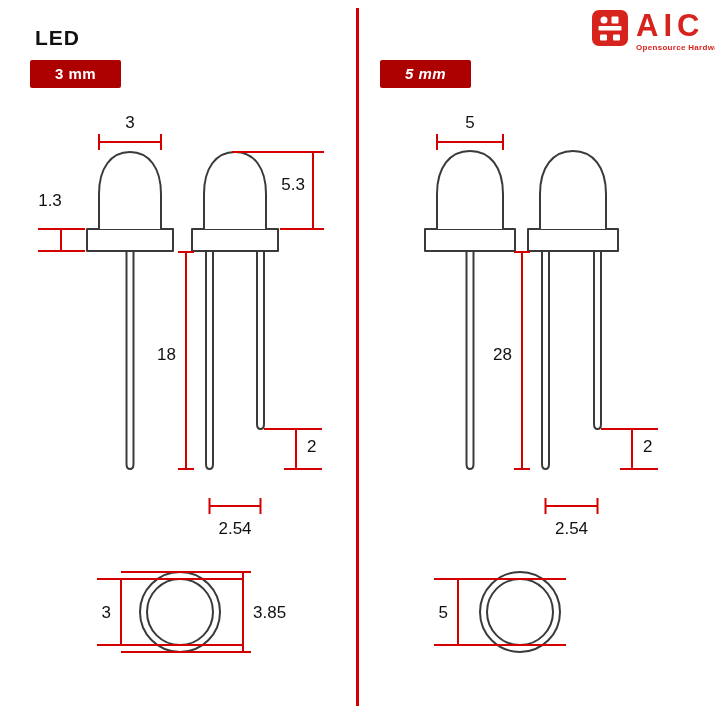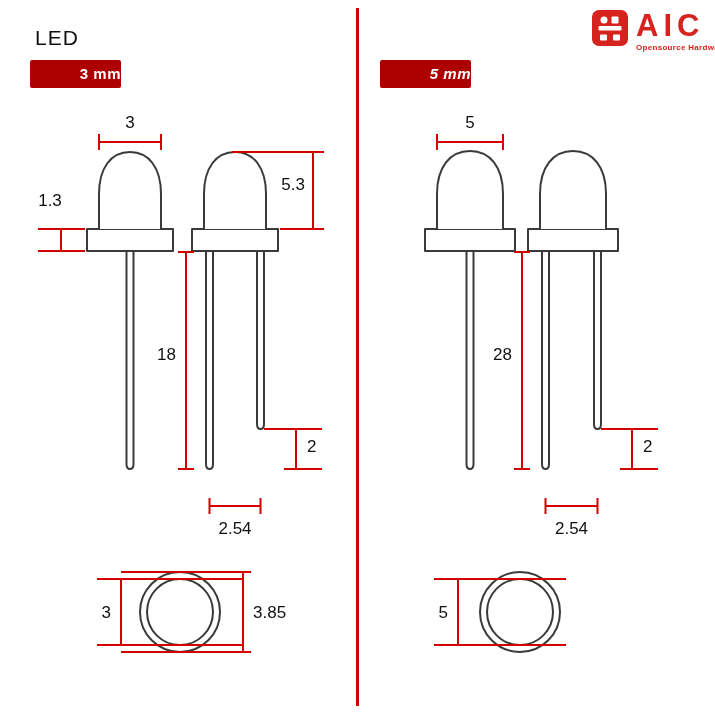--- a/index.html
+++ b/index.html
@@ -9,27 +9,27 @@
     position:relative;
     background: var(--bg,#ffffff);
     font-family:"Liberation Sans", sans-serif;
     overflow:hidden;
   }
   .page { position:absolute; inset:0; }
   .diagram { position:absolute; left:0; top:0; }
 
   .title {
     position:absolute; left:35px; top:26px;
-    font-size:21px; font-weight:400; letter-spacing:1px;
+    font-size:21px; font-weight:700; letter-spacing:1px;
     color:var(--ink,#111111);
   }
   .badge {
     position:absolute; top:60px; width:91px; height:28px;
     background:var(--badge-bg,#ad0000); color:var(--badge-text,#ffffff);
-    font-size:15px; font-weight:700; text-align:right; line-height:28px;
+    font-size:15px; font-weight:700; text-align:center; line-height:28px;
     letter-spacing:.5px; border-radius:2px;
   }
   .badge-l { left:30px; }
   .badge-r { left:380px;font-style:italic; }
 
   .logo { position:absolute; left:592px; top:10px; display:flex; align-items:flex-start; gap:8px; }
   .logo-icon { width:36px; height:36px; display:block; }
   .logo-name { font-size:31px; font-weight:800; letter-spacing:5px; color:var(--logo-red,#d7231d); line-height:1; }
   .logo-tagline { font-size:8px; font-weight:700; letter-spacing:.3px; color:var(--logo-red,#d7231d); margin-top:2px; white-space:nowrap; }
 

